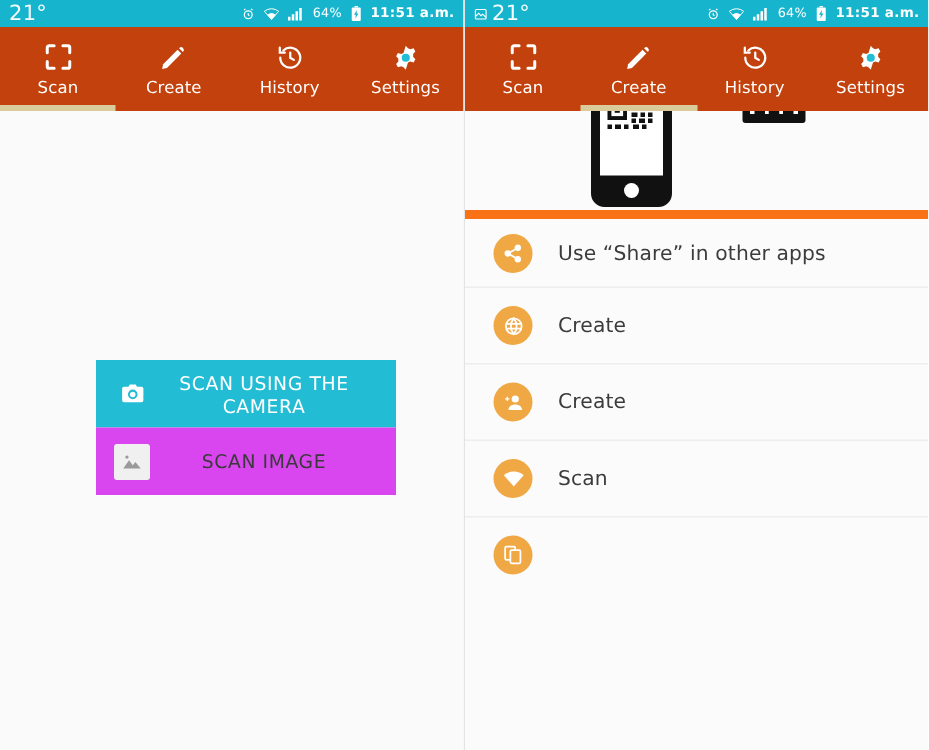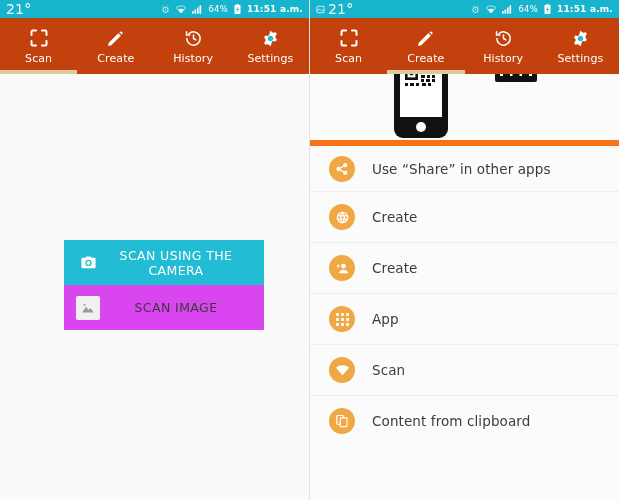--- a/index.html
+++ b/index.html
@@ -470,53 +470,36 @@
           <span class="li-icon">
             <svg width="15" height="15" viewBox="0 0 24 24" fill="#ffffff">
               <circle cx="13.6" cy="8" r="3.8"></circle>
               <path d="M6.4 19.6c0-3.6 3.2-5.8 7.2-5.8s7.2 2.2 7.2 5.8Z"></path>
               <path d="M4.4 5.6h1.4v1.6h1.6v1.4H5.8v1.6H4.4V8.6H2.8V7.2h1.6Z"></path>
             </svg>
           </span>
           <span class="li-label">Create</span>
         </div>
 
-        <div class="list-item">
-          <span class="li-icon">
-            <svg width="13" height="13" viewBox="0 0 18 18" fill="#ffffff">
-              <rect x="0" y="0" width="4" height="4" rx="1"></rect>
-                <rect x="7" y="0" width="4" height="4" rx="1"></rect>
-                <rect x="14" y="0" width="4" height="4" rx="1"></rect>
-              <rect x="0" y="7" width="4" height="4" rx="1"></rect>
-                <rect x="7" y="7" width="4" height="4" rx="1"></rect>
-                <rect x="14" y="7" width="4" height="4" rx="1"></rect>
-              <rect x="0" y="14" width="4" height="4" rx="1"></rect>
-                <rect x="7" y="14" width="4" height="4" rx="1"></rect>
-                <rect x="14" y="14" width="4" height="4" rx="1"></rect>
-            </svg>
-          </span>
-          <span class="li-label">App</span>
-        </div>
 
         <div class="list-item">
           <span class="li-icon">
             <svg width="15" height="13" viewBox="0 0 24 18" fill="#ffffff">
               <path d="M12 16.6 1.4 4.6A16.4 16.4 0 0 1 22.6 4.6Z"></path>
             </svg>
           </span>
           <span class="li-label">Scan</span>
         </div>
 
 
         <div class="list-item">
           <span class="li-icon">
             <svg width="14" height="14" viewBox="0 0 24 24" fill="none" stroke="#ffffff" stroke-width="2">
               <rect x="3" y="2.5" width="11.5" height="15" rx="1.4"></rect>
               <rect x="9" y="6.5" width="11.5" height="15" rx="1.4" fill="#f0a845"></rect>
             </svg>
           </span>
-          <span class="li-label">Content from clipboard</span>
         </div>
 
       </div>
     </div>
   </div>
 </div>
 
 </body></html>

